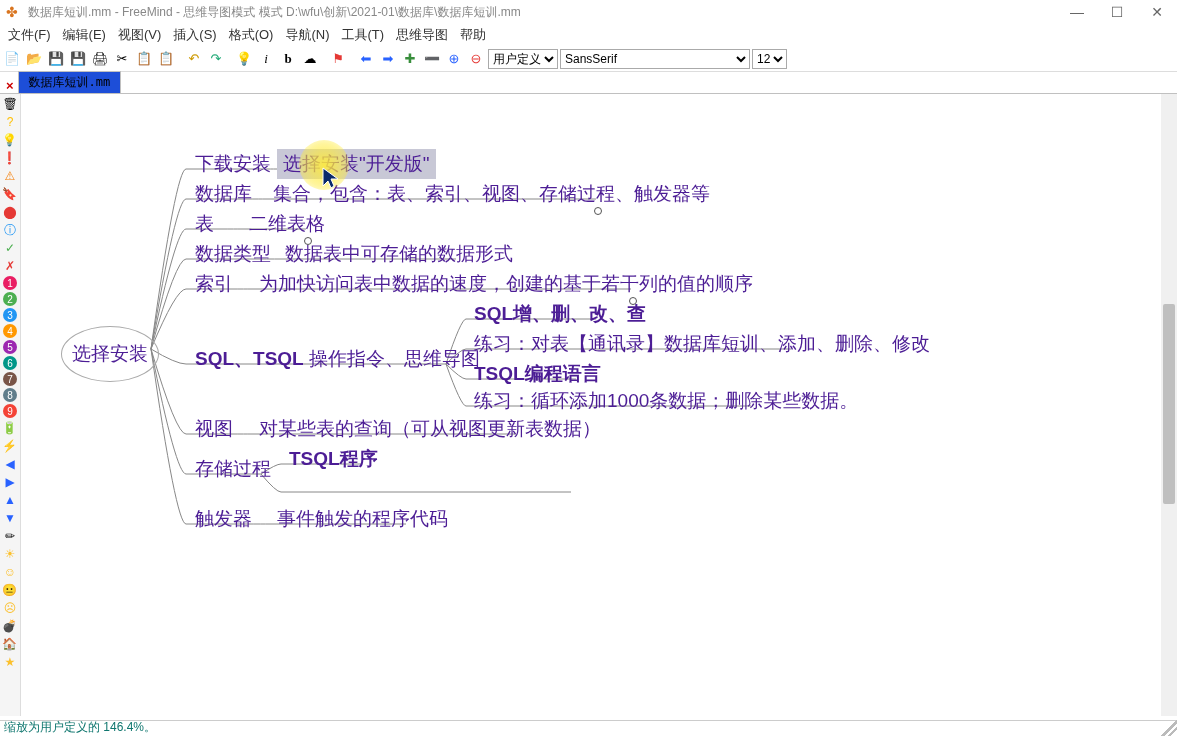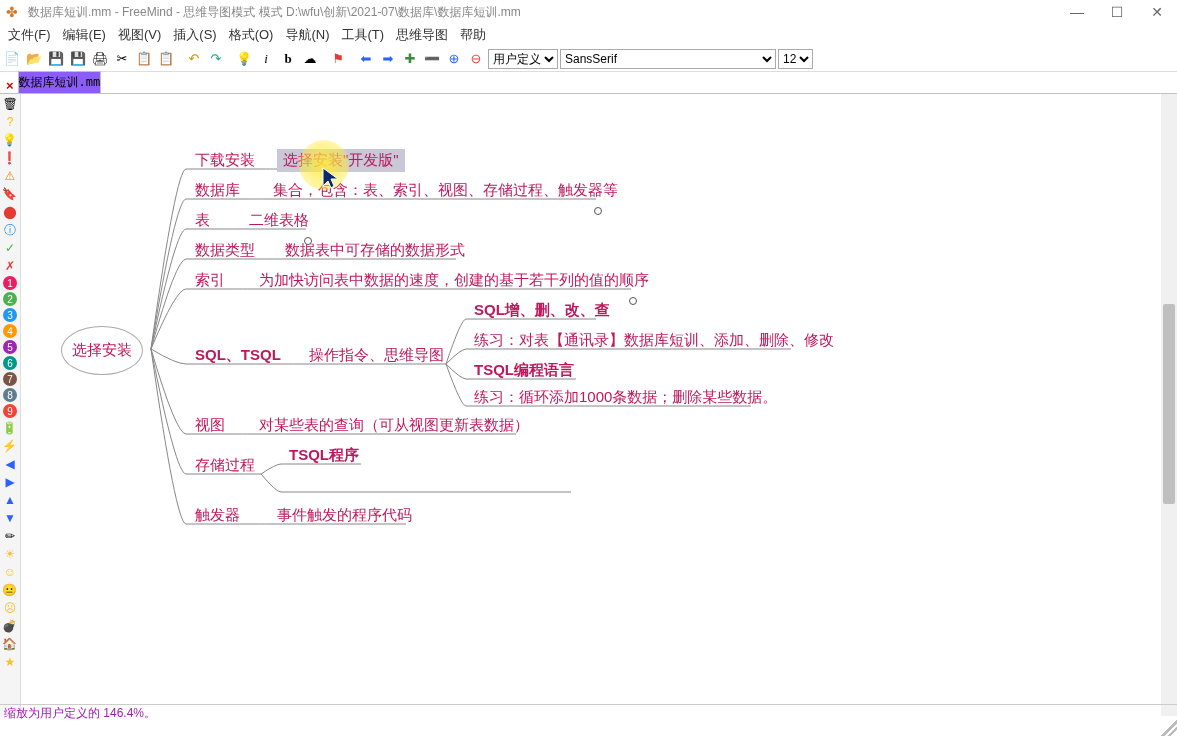--- a/index.html
+++ b/index.html
@@ -67,41 +67,41 @@
   justify-content: center;
   font-size: 13px;
 }
 .tsep { width: 4px; }
 .toolbar select, .toolbar input {
   font-size: 12px;
   height: 20px;
   border: 1px solid #aaa;
   background: #fff;
 }
-.font-sel { width: 216px; }
+.font-sel { width: 190px; }
 .size-sel { width: 35px; }
 .userdef { width: 70px; }
 .tabbar {
   height: 22px;
   border-bottom: 1px solid #c0c0c0;
   display: flex;
   align-items: flex-end;
   padding-left: 2px;
 }
 .tabclose {
   color: #c00;
   font-weight: bold;
   padding: 0 4px;
   font-size: 13px;
 }
 .tab {
   border: 1px solid #c0c0c0;
   border-bottom: none;
-  padding: 2px 0;
-  background: #8b5cf6;
+  padding: 2px 10px;
+  background: #1d4ed8;
   font-size: 12px;
   font-family: monospace;
 }
 .workarea {
   position: absolute;
   top: 94px;
   left: 0;
   right: 0;
   bottom: 20px;
   display: flex;
@@ -144,34 +144,34 @@
   top: 210px;
   height: 200px;
   background: #bfbfbf;
   border-radius: 2px;
 }
 .statusbar {
   position: absolute;
   bottom: 0;
   left: 0;
   right: 0;
-  height: 32px;
+  height: 16px;
   border-top: 1px solid #ccc;
   padding-left: 4px;
   font-size: 12px;
   display: flex;
-  align-items: flex-start;
-  color: #a21caf;
+  align-items: flex-end;
+  color: #0f766e;
 }
 
 .node {
   position: absolute;
   padding: 2px 6px;
-  font-size: 15px;
-  color: #be185d;
+  font-size: 19px;
+  color: #4c1d95;
   white-space: nowrap;
 }
 .root {
   border: 1px solid #aaa;
   border-radius: 50%;
   padding: 14px 10px;
 }
 .highlighted {
   background: #c8c8d6;
   padding: 2px 6px;
@@ -209,21 +209,21 @@
   width: 16px;
   height: 16px;
   background: linear-gradient(135deg, transparent 50%, #bbb 50%, #bbb 60%, transparent 60%, transparent 70%, #bbb 70%, #bbb 80%, transparent 80%);
 }
 </style>
 </head>
 <body>
 
 <div class="titlebar">
   <span class="icon-app">✤</span>
-  <span>数据库短训.mm - FreeMind - 思维导图模式 模式 D:\wfu\创新\2021-07\数据库\数据库短训.mm</span>
+  <span>数据库短训.mm - FreeMind - 思维导图模式 模式 D:\wfu\创新\2021-01\数据库\数据库短训.mm</span>
   <div class="winbtns">
     <div>—</div>
     <div>☐</div>
     <div>✕</div>
   </div>
 </div>
 
 <div class="menubar">
   <span>文件(F)</span>
   <span>编辑(E)</span>

